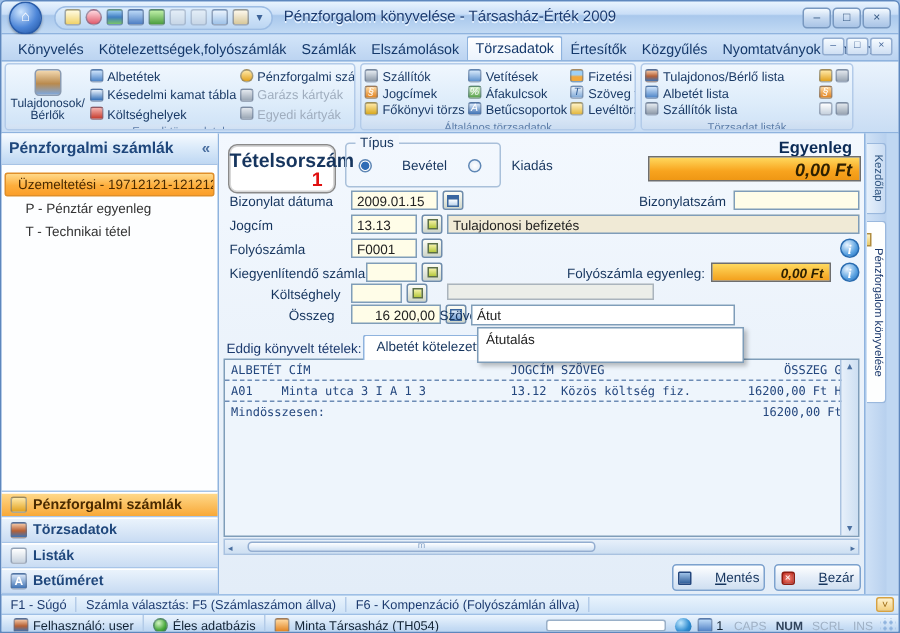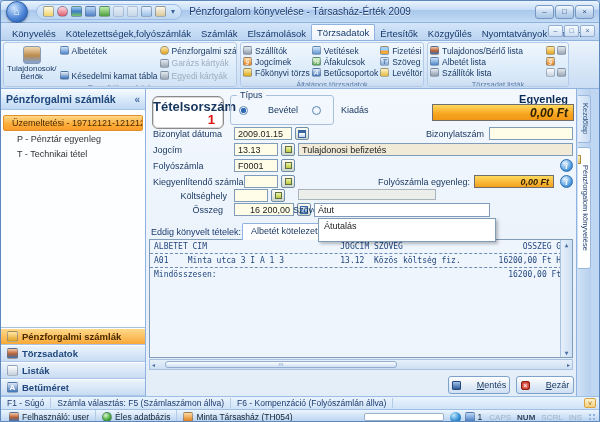--- a/index.html
+++ b/index.html
@@ -205,20 +205,24 @@
         </div>
         <div class="rcol">
           <div class="ritem">
               <i class="ric ic-house"></i>
               <span>Albetétek</span>
             </div>
           <div class="ritem">
               <i class="ric ic-table"></i>
               <span>Késedelmi kamat tábla</span>
             </div>
+          <div class="ritem">
+              <i class="ric ic-red"></i>
+              <span>Költséghelyek</span>
+            </div>
         </div>
         <div class="rcol">
           <div class="ritem">
               <i class="ric ic-coin"></i>
               <span>Pénzforgalmi számlák</span>
             </div>
           <div class="ritem disabled">
               <i class="ric ic-lock"></i>
               <span>Garázs kártyák</span>
             </div>

